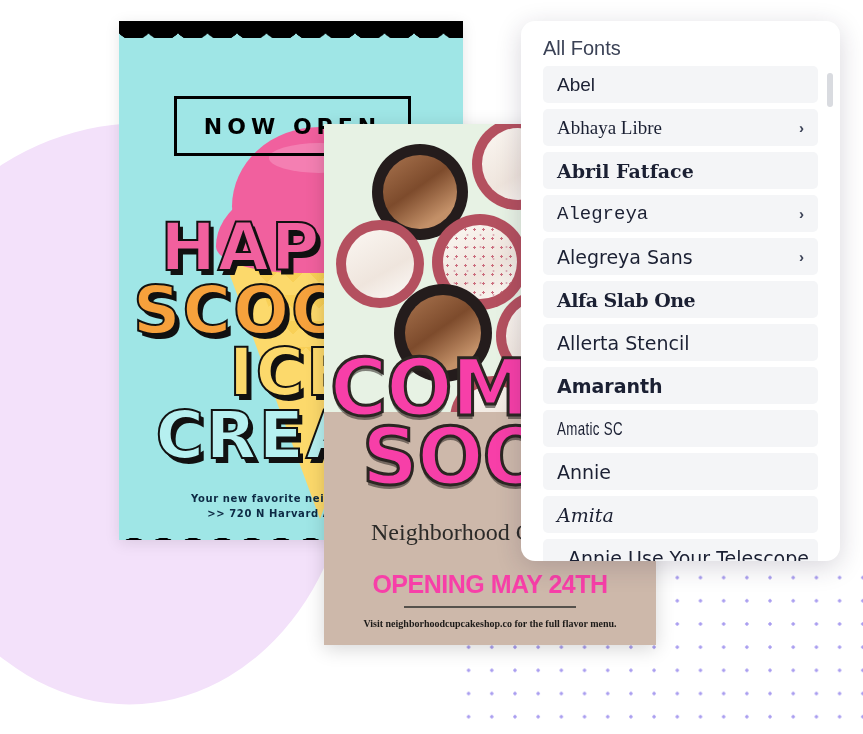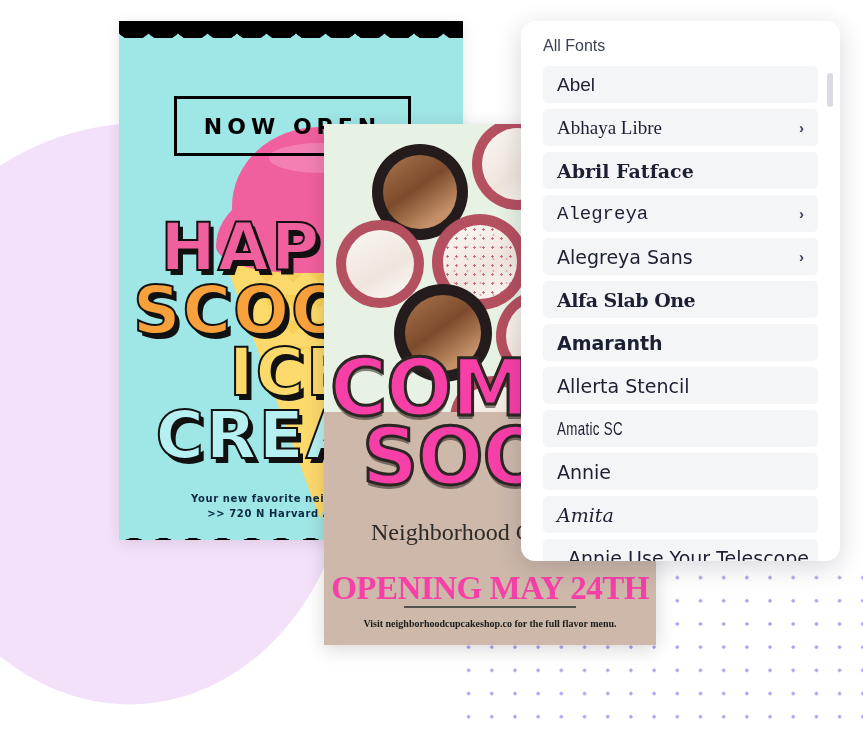--- a/index.html
+++ b/index.html
@@ -161,21 +161,21 @@
     text-shadow: 0 4px 0 rgba(43,38,34,.55);
   }
   .coming-word.soon { padding-left:32px; }
 
   .cup-sub {
     position:absolute; left:0; top:395px; width:100%; text-align:center;
     font-family:"Liberation Serif", serif; font-size:24px; color:#2b2a28;
   }
   .cup-open {
     position:absolute; left:0; top:446px; width:100%; text-align:center;
-    font-family:Liberation Serif, serif; font-weight:900; font-size:33px;
+    font-family:Liberation Sans, sans-serif; font-weight:900; font-size:25px;
     color:#f73fa8; letter-spacing:-.5px;
   }
   .cup-rule {
     position:absolute; left:80px; top:482px; width:172px; height:2px; background:#55514c;
   }
   .cup-visit {
     position:absolute; left:0; top:494px; width:100%; text-align:center;
     font-family:"Liberation Serif", serif; font-weight:700; font-size:10px; color:#1d1b19;
   }
 
@@ -184,21 +184,21 @@
     position:absolute; left:521px; top:21px;
     width:319px; height:540px;
     background:#ffffff;
     border-radius: 14px;
     box-shadow: 0 6px 26px rgba(40,30,60,.18);
     overflow:hidden;
     z-index: 20;
   }
   .panel-title {
     position:absolute; left:22px; top:16px;
-    font-size:16px; color:#3b4256; font-family:"Liberation Sans", sans-serif;
+    font-size:20px; color:#3b4256; font-family:"Liberation Sans", sans-serif;
   }
   .font-list {
     position:absolute; left:0; top:45px; right:0; bottom:0;
     padding: 0 22px 12px 22px;
     overflow:hidden;
   }
   .font-row {
     position:relative;
     height:37px;
     margin-bottom:6px;
@@ -341,24 +341,24 @@
           <span class="chev">›</span>
         </div>
         <div class="font-row">
           <span class="fname f-alegsans">Alegreya Sans</span>
           <span class="chev">›</span>
         </div>
         <div class="font-row">
           <span class="fname f-alfa">Alfa Slab One</span>
         </div>
         <div class="font-row">
+          <span class="fname f-allerta">Allerta Stencil</span>
+        </div>
+        <div class="font-row">
           <span class="fname f-amaranth">Amaranth</span>
-        </div>
-        <div class="font-row">
-          <span class="fname f-allerta">Allerta Stencil</span>
         </div>
         <div class="font-row">
           <span class="fname f-amatic">Amatic SC</span>
         </div>
         <div class="font-row">
           <span class="fname f-amble">Annie</span>
         </div>
         <div class="font-row">
           <span class="fname f-amita">Amita</span>
         </div>

